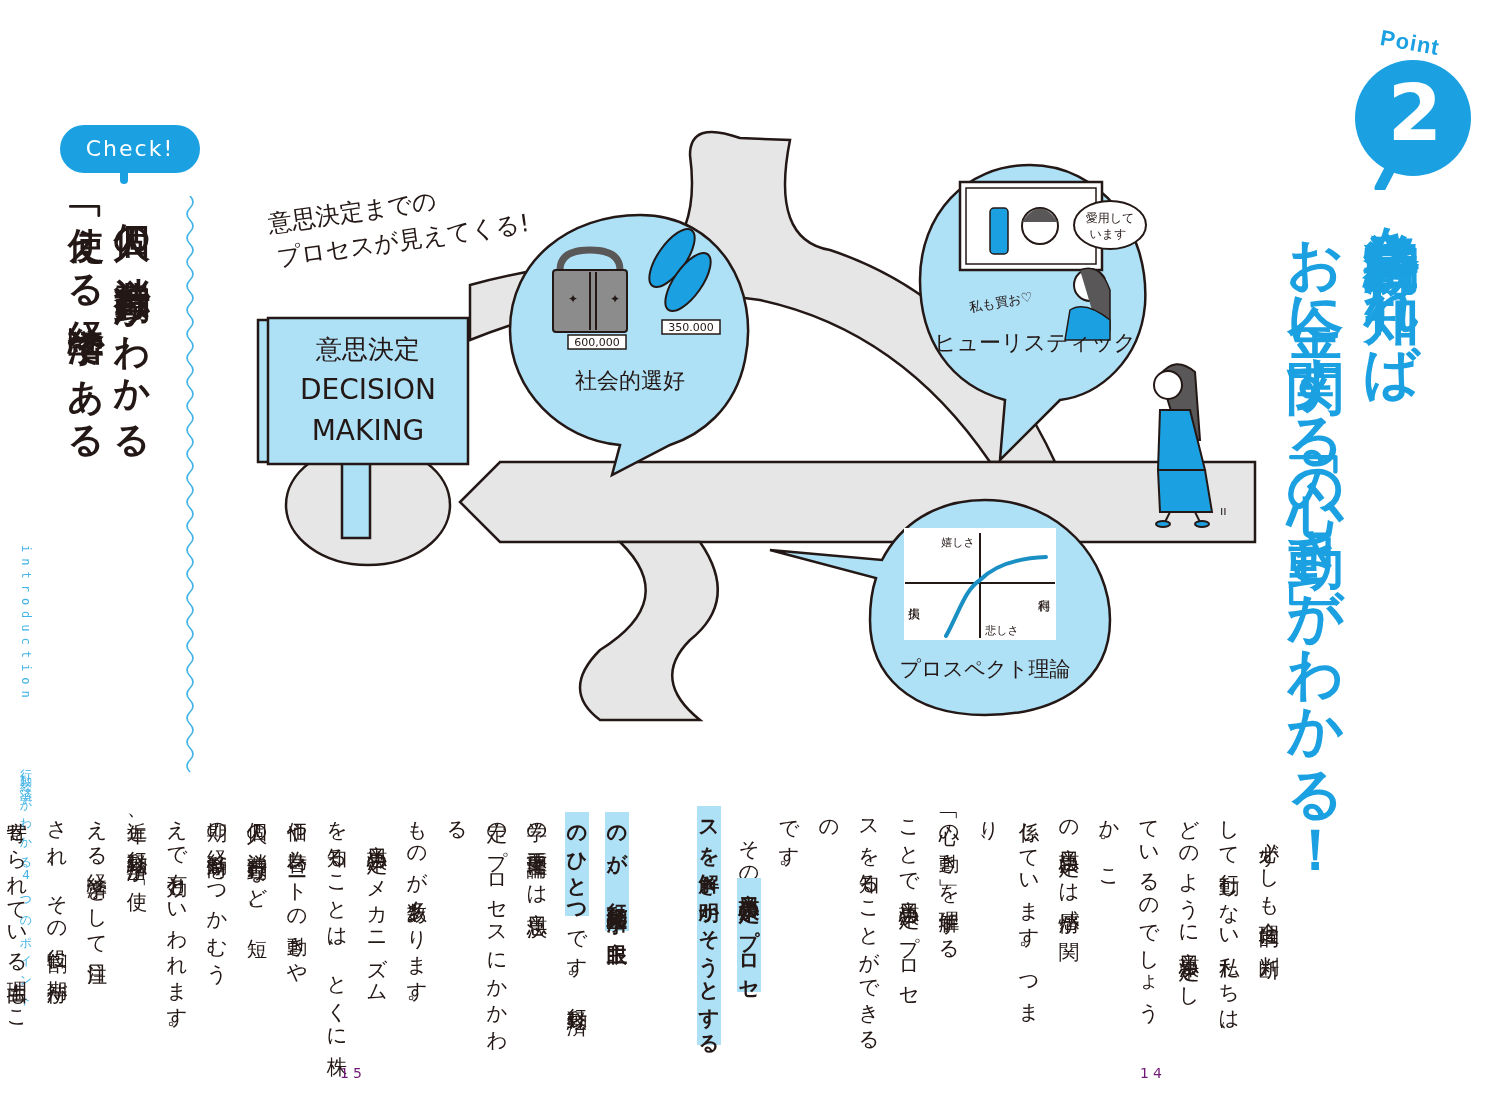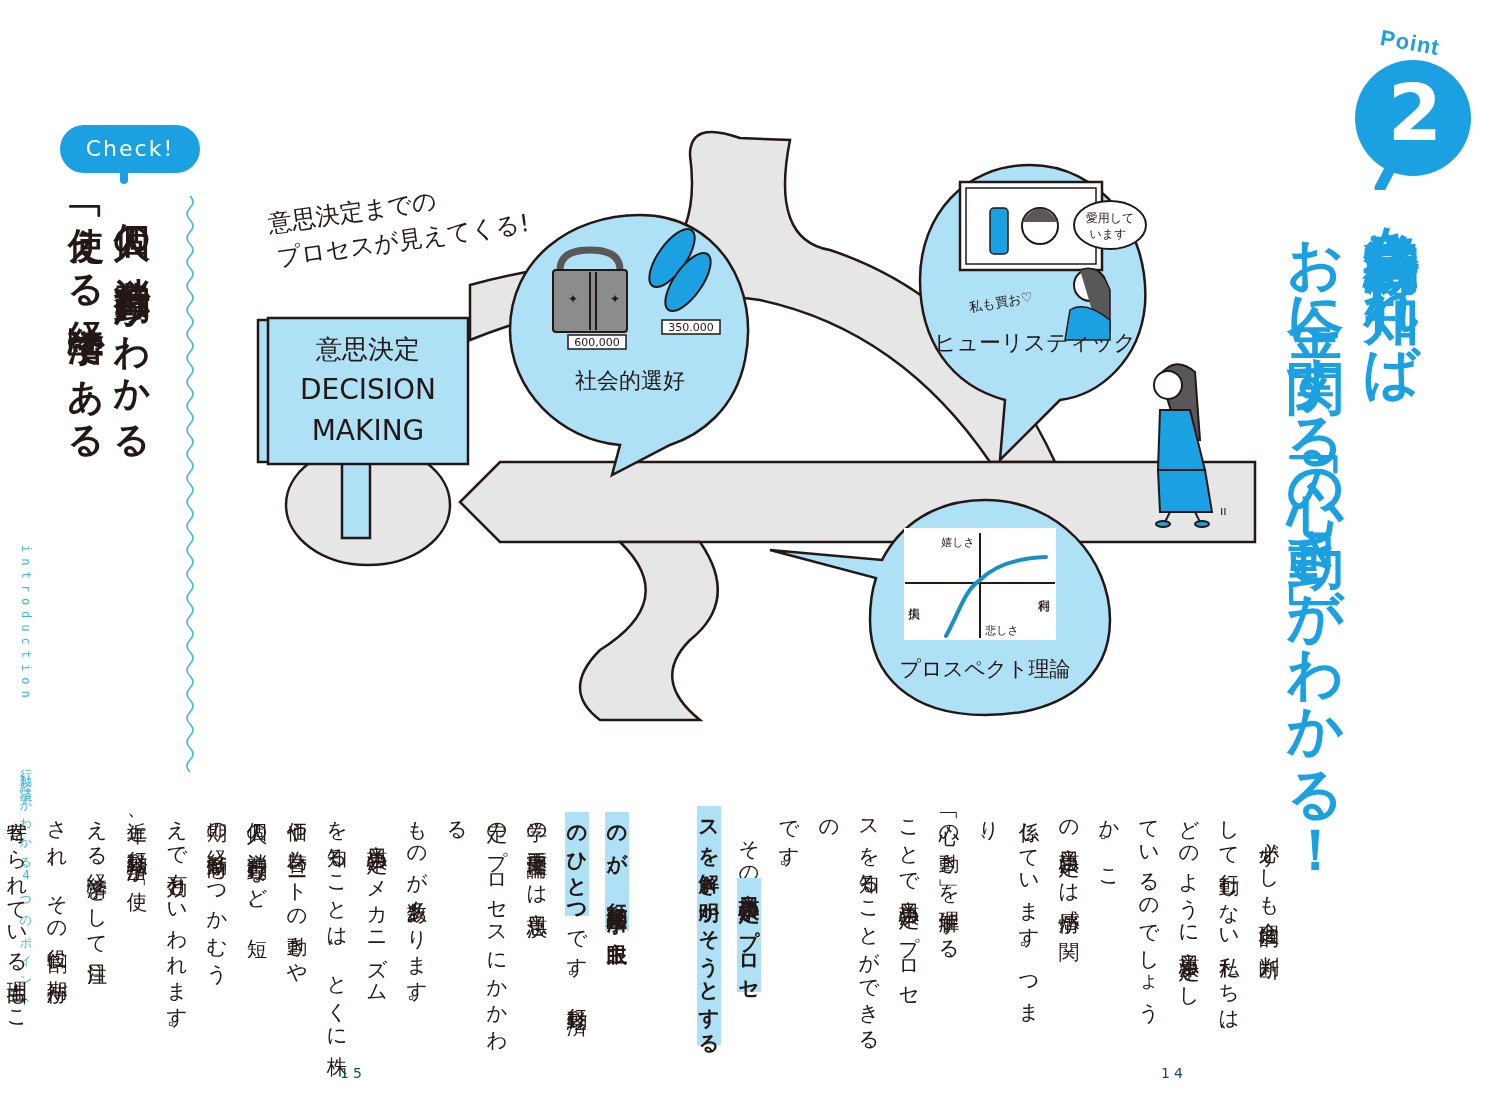--- a/index.html
+++ b/index.html
@@ -34,23 +34,23 @@
 
   .sub-col { font-size:36px; font-weight:bold; color:#231815; line-height:44px; letter-spacing:4px; }
   #subtitle-line1 { left:110px; top:195px; }
   #subtitle-line2 { left:64px; top:195px; }
 
   #wavy { left:180px; top:196px; }
 
   #side-label { left:18px; top:545px; font-size:12px; color:#41b3e6; letter-spacing:6px; line-height:16px; }
   #side-label-en { font-family:"DejaVu Sans Mono", monospace; }
 
-  .page-num { font-size:14px; color:#0c4a6e; letter-spacing:4px; font-family:"DejaVu Sans", sans-serif;text-align:right; }
+  .page-num { font-size:14px; color:#701a75; letter-spacing:4px; font-family:"DejaVu Sans", sans-serif;text-align:right; }
   #page-left { left:340px; top:1065px; }
-  #page-right { left:1140px; top:1065px;margin-left:21px; }
+  #page-right { left:1140px; top:1065px; }
 
   #illustration { left:240px; top:130px; }
   .ill-text { font-family:"DejaVu Sans", sans-serif; fill:#231815; }
 </style>
 </head>
 <body>
 
 <div id="point-badge" class="abs">
   <svg width="120" height="130" viewBox="0 0 120 130">
     <circle cx="61" cy="58" r="58" fill="#1ba1e2"></circle>

